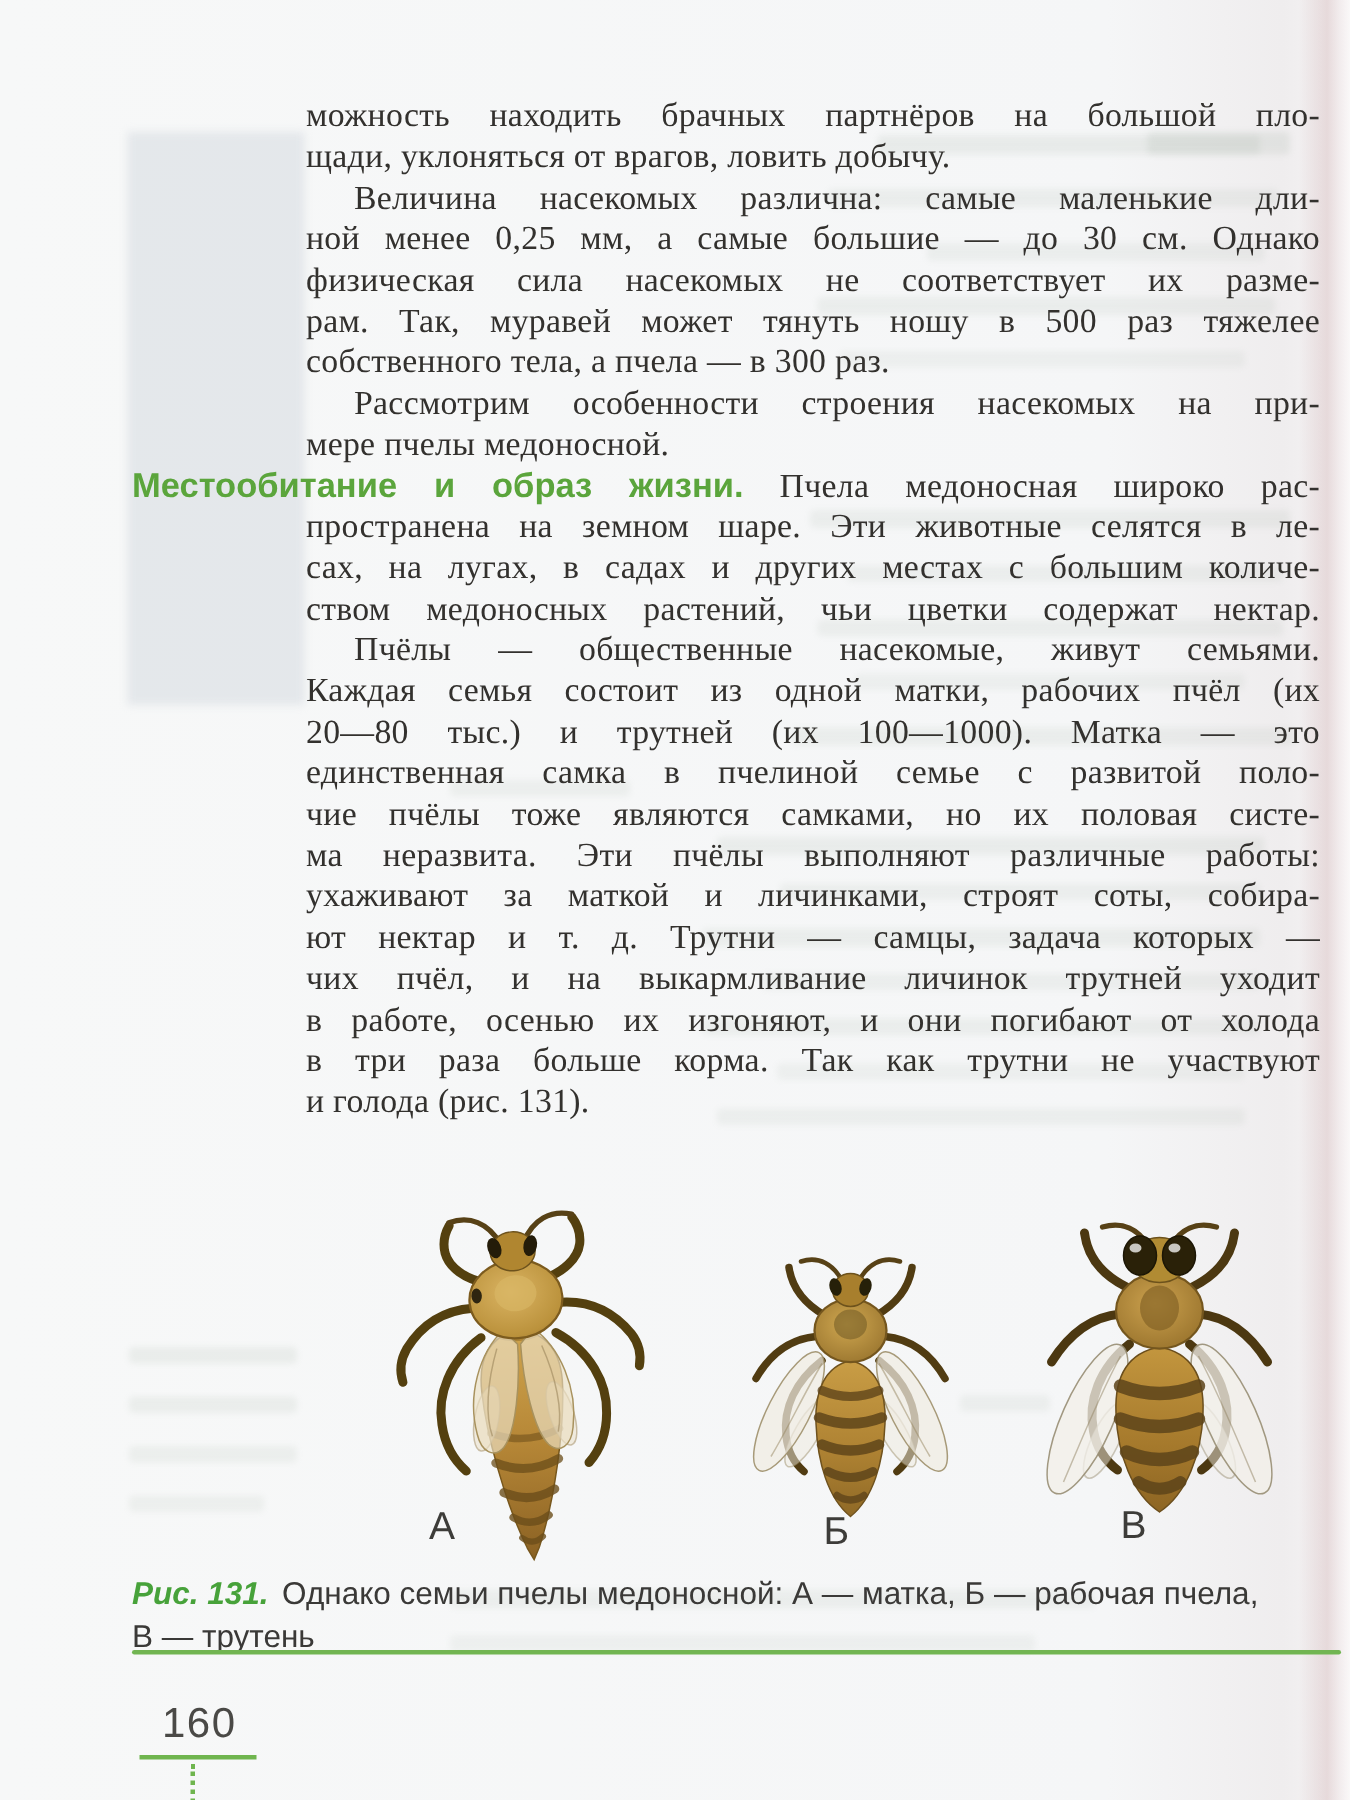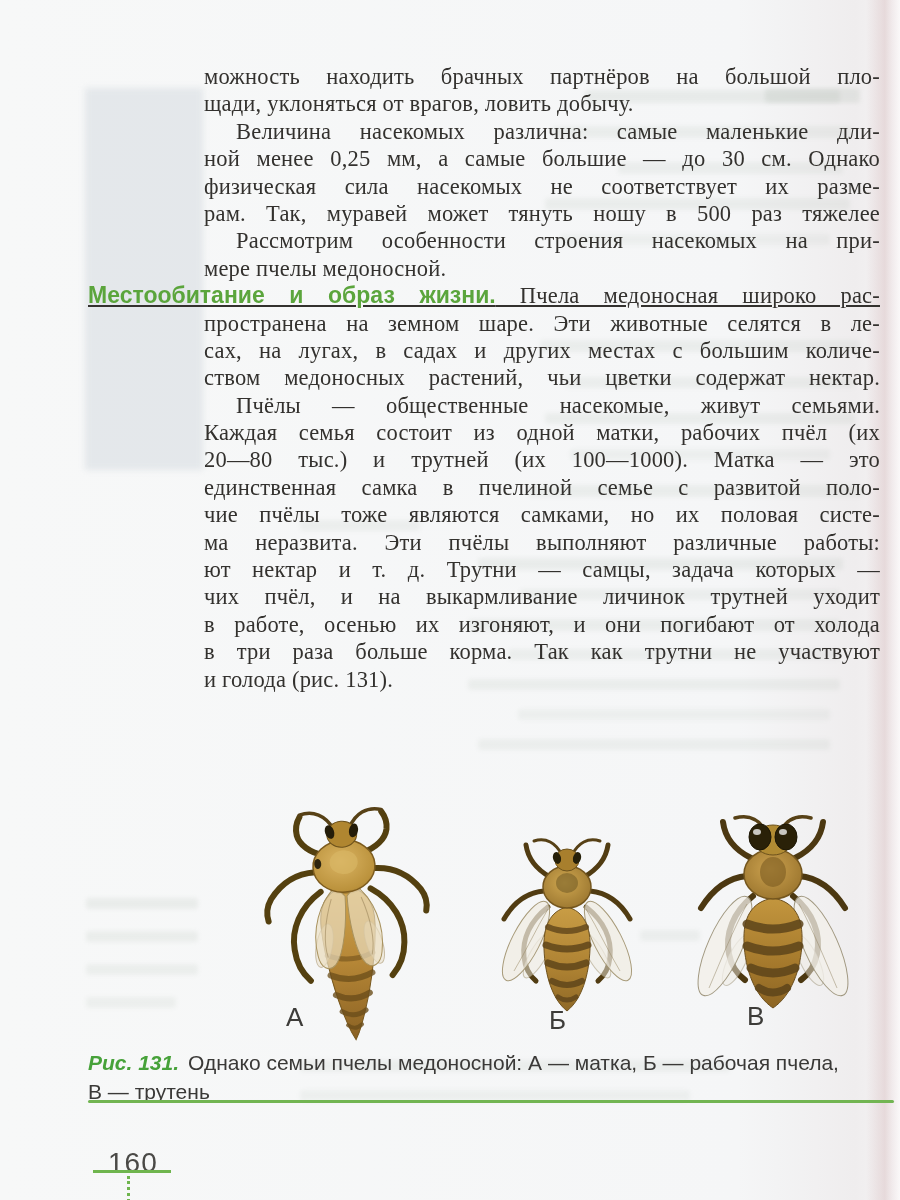--- a/index.html
+++ b/index.html
@@ -24,21 +24,21 @@
   }
   
   .text-column{
     position:absolute;left:204px;top:63px;width:676px;
     font-size:22.5px;line-height:27.4px;letter-spacing:0.2px;
   }
   .para{margin:0;}
   .line{text-align:justify;text-align-last:justify;height:27.4px;overflow:visible;white-space:nowrap;}
   .line.last{text-align-last:left;}
   .line.indent{text-indent:32px;}
-  .line.hline{margin-left:-116px;text-decoration:underline;}
+  .line.hline{margin-left:-116px;}
   .green-heading{
     font-family:"Liberation Sans",sans-serif;font-weight:bold;
     font-size:23px;color:#5ba53c;letter-spacing:0;
   }
   
   .figure{position:absolute;left:0;top:0;width:900px;height:1200px;pointer-events:none;}
   .bee{position:absolute;}
   .bee-label{
     position:absolute;font-family:"Liberation Sans",sans-serif;
     font-size:26px;color:#3d3c39;
@@ -48,21 +48,21 @@
     font-family:"Liberation Sans",sans-serif;font-size:21px;line-height:29px;color:#3a3937;
   }
   .cap-label{color:#47a23a;font-weight:bold;font-style:italic;margin-right:9px;text-align:right;}
   .green-rule{
     position:absolute;left:88px;top:1100px;width:806px;height:3px;
     background:#72b552;border-radius:2px;
   }
   
   .pagenum{
     position:absolute;left:108px;top:1133px;
-    font-family:"Liberation Sans",sans-serif;font-size:28px;color:#4a4946;letter-spacing:1px;margin-top:14px;
+    font-family:"Liberation Sans",sans-serif;font-size:28px;color:#4a4946;letter-spacing:1px;
   }
   .pagenum-rule{
     position:absolute;left:93px;top:1170px;width:78px;height:3px;background:#6fb54e;
   }
   .pagenum-dots{
     position:absolute;left:127px;top:1176px;height:26px;width:0;
     border-left:3px dotted #6fb54e;
   }
 </style>
 </head>
@@ -104,38 +104,40 @@
   <div class="text-column">
       <div class="para">
         <div class="line">можность находить брачных партнёров на большой пло-</div>
         <div class="line last">щади, уклоняться от врагов, ловить добычу.</div>
       </div>
       <div class="para">
         <div class="line indent">Величина насекомых различна: самые маленькие дли-</div>
         <div class="line">ной менее 0,25 мм, а самые большие — до 30 см. Однако</div>
         <div class="line">физическая сила насекомых не соответствует их разме-</div>
         <div class="line">рам. Так, муравей может тянуть ношу в 500 раз тяжелее</div>
+        <div class="line last">собственного тела, а пчела — в 300 раз.</div>
       </div>
       <div class="para">
         <div class="line indent">Рассмотрим особенности строения насекомых на при-</div>
         <div class="line last">мере пчелы медоносной.</div>
       </div>
       <div class="para">
         <div class="line hline"><span class="green-heading">Местообитание и образ жизни.</span> Пчела медоносная широко рас-</div>
         <div class="line">пространена на земном шаре. Эти животные селятся в ле-</div>
         <div class="line">сах, на лугах, в садах и других местах с большим количе-</div>
         <div class="line">ством медоносных растений, чьи цветки содержат нектар.</div>
       </div>
       <div class="para">
         <div class="line indent">Пчёлы — общественные насекомые, живут семьями.</div>
         <div class="line">Каждая семья состоит из одной матки, рабочих пчёл (их</div>
         <div class="line">20—80 тыс.) и трутней (их 100—1000). Матка — это</div>
         <div class="line">единственная самка в пчелиной семье с развитой поло-</div>
         <div class="line">чие пчёлы тоже являются самками, но их половая систе-</div>
         <div class="line">ма неразвита. Эти пчёлы выполняют различные работы:</div>
+        <div class="line">ухаживают за маткой и личинками, строят соты, собира-</div>
         <div class="line">ют нектар и т. д. Трутни — самцы, задача которых —</div>
         <div class="line">чих пчёл, и на выкармливание личинок трутней уходит</div>
         <div class="line">в работе, осенью их изгоняют, и они погибают от холода</div>
         <div class="line">в три раза больше корма. Так как трутни не участвуют</div>
         <div class="line last">и голода (рис. 131).</div>
       </div>
     </div>
 
   <div class="figure">
 

